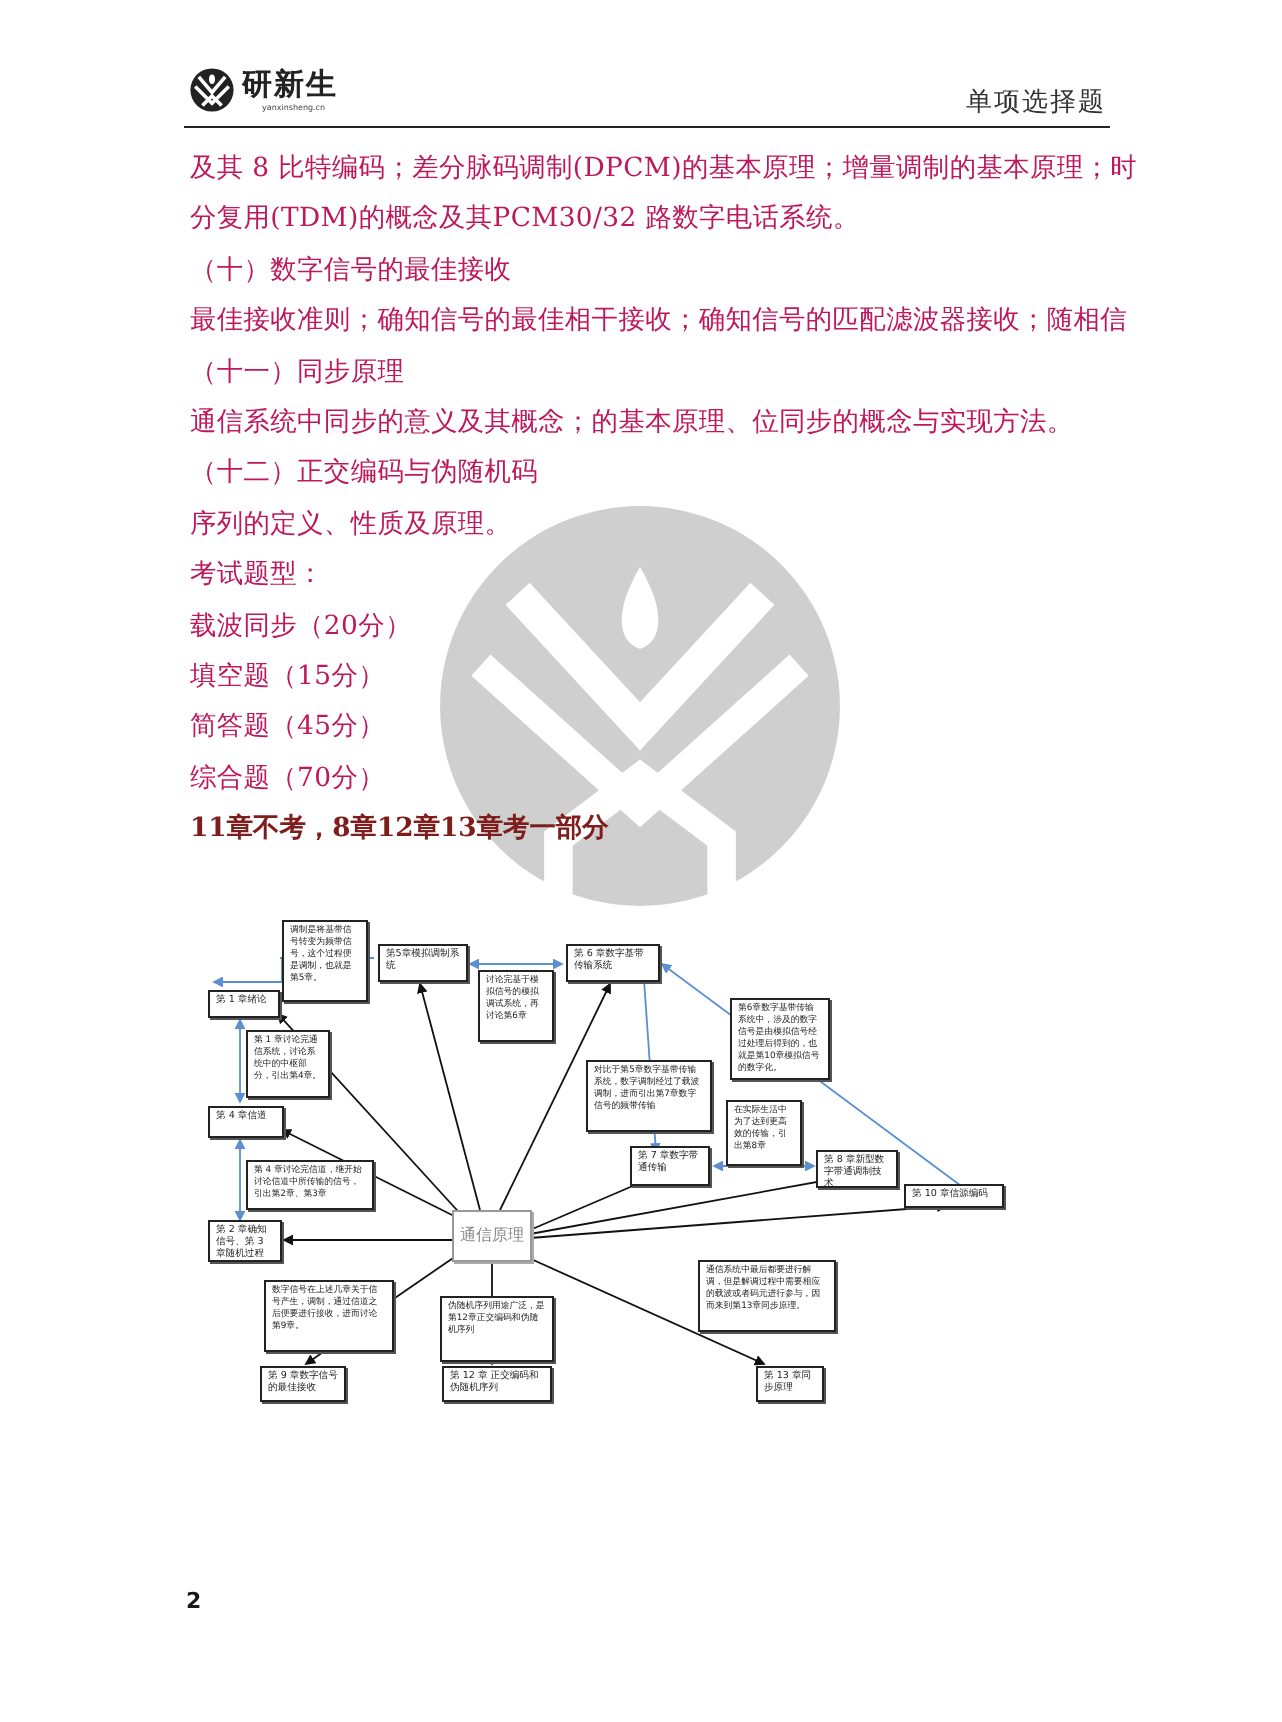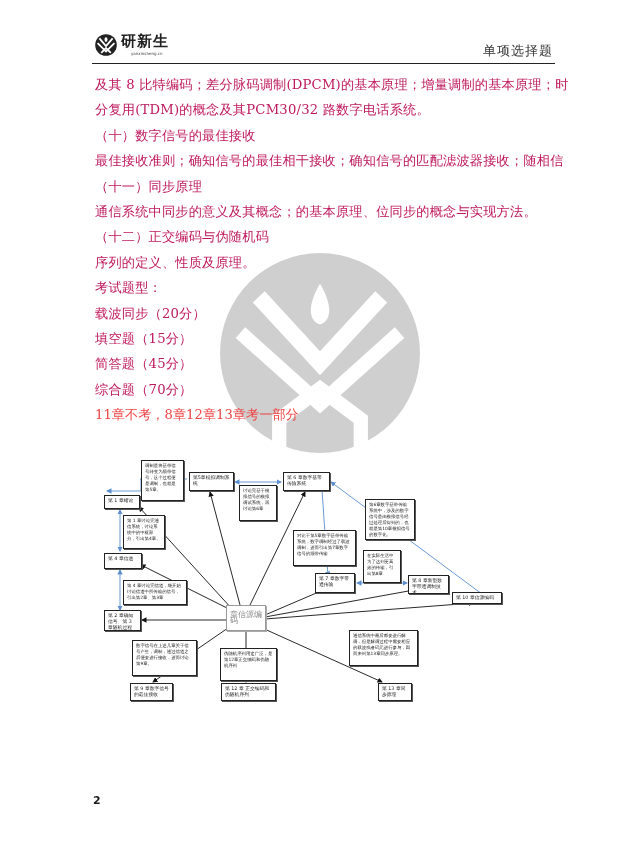--- a/index.html
+++ b/index.html
@@ -2,29 +2,29 @@
 <html><head>
 <meta charset="utf-8">
 <style>
   html, body { margin: 0; padding: 0; background: #ffffff; }
   body { width: 641px; height: 861px; position: relative; overflow: hidden;
          font-family: "DejaVu Serif", "Liberation Serif", serif; color: #1a1a1a; }
   .page-header { position: absolute; left: 92px; top: 30px; width: 463px; height: 33px; border-bottom: 1.5px solid #222; }
   .logo { position: absolute; left: 2px; top: 3px; display: flex; align-items: center; }
   .logo svg { width: 24px; height: 24px; }
   .logo-text { margin-left: 3px; display: flex; flex-direction: column; }
-  .logo-cn { font-family: Liberation Mono, monospace; font-size: 15px; font-weight: bold; color: #222; line-height: 16px; letter-spacing: 1px; }
+  .logo-cn { font-family: Liberation Serif, serif; font-size: 15px; font-weight: bold; color: #222; line-height: 16px; letter-spacing: 1px; }
   .logo-url { font-family: "DejaVu Sans", sans-serif; font-size: 4px; color: #444; line-height: 5px; margin-left: 10px; }
   .header-title { position: absolute; right: 2px; top: 12px; font-family: "DejaVu Sans", sans-serif; font-size: 13px; color: #333; letter-spacing: 1px; }
 
   .watermark { position: absolute; left: 218px; top: 251px; width: 204px; height: 204px; opacity: 0.28; pointer-events: none; }
 
   .body-text { position: absolute; left: 95px; top: 72px; width: 460px; }
   .line { font-size: 13.2px; line-height: 25.4px; height: 25.4px; white-space: nowrap; color: #be185d; letter-spacing: 0.2px; }
-  .line.hl { color: #ef4444; font-weight: normal; letter-spacing: 0; }
+  .line.hl { color: #7f1d1d; font-weight: bold; letter-spacing: 0; }
 
   .diagram { position: absolute; left: 95px; top: 455px; width: 420px; height: 255px; }
   .diagram svg.lines { position: absolute; left: 0; top: 0; width: 420px; height: 255px; overflow: visible; }
   .box { position: absolute; background: #fff; border: 1.2px solid #222; box-shadow: 1px 1px 0 #555;
          font-family: "DejaVu Sans", sans-serif; font-size: 4.4px; line-height: 6px; color: #222;
          padding: 2px 3px; box-sizing: border-box; overflow: hidden; }
   .box.center { font-family: "DejaVu Serif", serif; font-size: 8px; color: #888; border-color: #999;
                 display: flex; align-items: center; justify-content: center; box-shadow: 1px 1px 0 #aaa; }
   .box.title { font-size: 4.8px; }
 
@@ -122,21 +122,21 @@
   <div class="box" style="left:270px;top:44px;width:50px;height:41px;">第6章数字基带传输系统中，涉及的数字信号是由模拟信号经过处理后得到的，也就是第10章模拟信号的数字化。</div>
   <div class="box" style="left:28px;top:60px;width:42px;height:34px;">第 1 章讨论完通信系统，讨论系统中的中枢部分，引出第4章。</div>
   <div class="box title" style="left:9px;top:98px;width:38px;height:16px;">第 4 章信道</div>
   <div class="box" style="left:198px;top:75px;width:63px;height:36px;">对比于第5章数字基带传输系统，数字调制经过了载波调制，进而引出第7章数字信号的频带传输</div>
   <div class="box" style="left:268px;top:95px;width:38px;height:33px;">在实际生活中为了达到更高效的传输，引出第8章</div>
   <div class="box title" style="left:220px;top:118px;width:40px;height:20px;">第 7 章数字带通传输</div>
   <div class="box title" style="left:313px;top:120px;width:41px;height:19px;">第 8 章新型数字带通调制技术</div>
   <div class="box title" style="left:357px;top:137px;width:50px;height:12px;">第 10 章信源编码</div>
   <div class="box" style="left:28px;top:125px;width:64px;height:25px;">第 4 章讨论完信道，继开始讨论信道中所传输的信号，引出第2章、第3章</div>
   <div class="box title" style="left:9px;top:155px;width:37px;height:21px;">第 2 章确知信号、第 3 章随机过程</div>
-  <div class="box center" style="left:131px;top:150px;width:40px;height:26px;">章信源编码</div>
+  <div class="box center" style="left:131px;top:150px;width:40px;height:26px;">通信原理</div>
   <div class="box" style="left:37px;top:185px;width:65px;height:36px;">数字信号在上述几章关于信号产生，调制，通过信道之后便要进行接收，进而讨论第9章。</div>
   <div class="box" style="left:125px;top:193px;width:57px;height:33px;">伪随机序列用途广泛，是第12章正交编码和伪随机序列</div>
   <div class="box title" style="left:35px;top:228px;width:43px;height:18px;">第 9 章数字信号的最佳接收</div>
   <div class="box title" style="left:126px;top:228px;width:55px;height:18px;">第 12 章 正交编码和伪随机序列</div>
   <div class="box" style="left:254px;top:175px;width:69px;height:36px;">通信系统中最后都要进行解调，但是解调过程中需要相应的载波或者码元进行参与，因而来到第13章同步原理。</div>
   <div class="box title" style="left:283px;top:228px;width:34px;height:18px;">第 13 章同步原理</div>
 </div>
 
 <div class="page-number">2</div>
 

